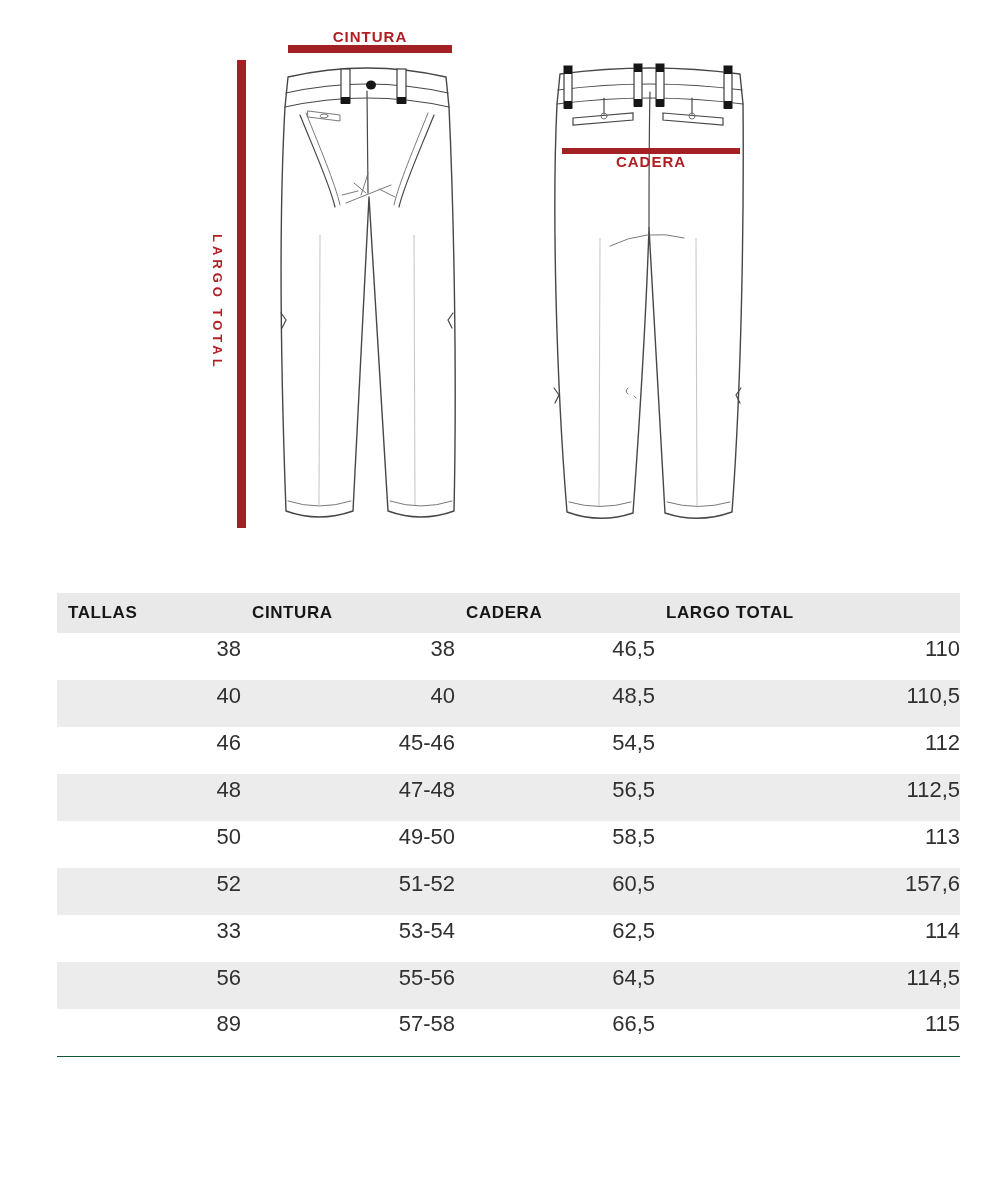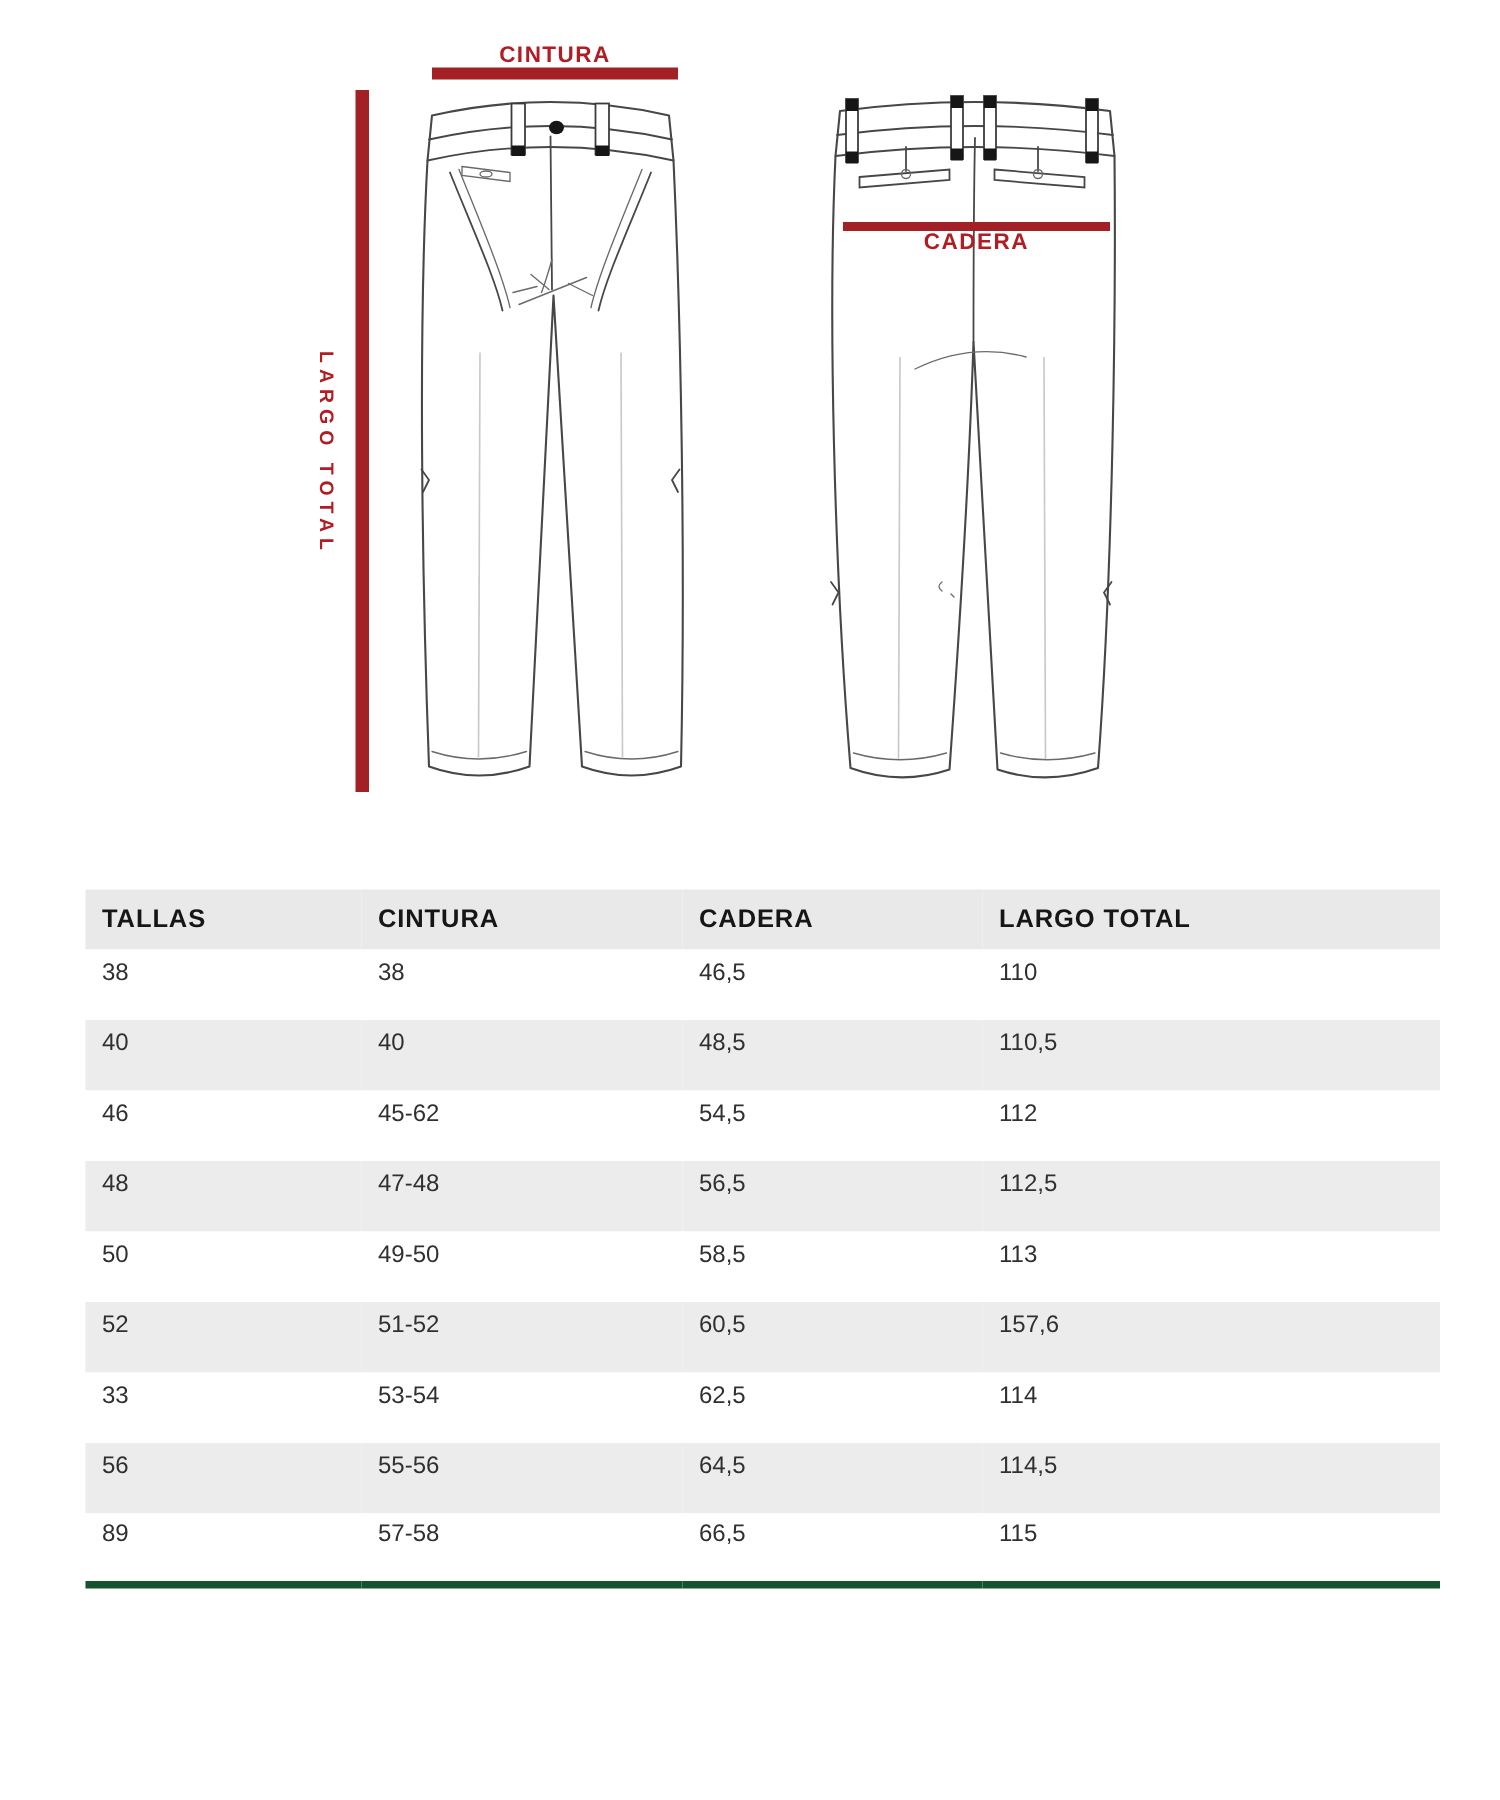--- a/index.html
+++ b/index.html
@@ -53,31 +53,31 @@
   svg .line    { fill: none; stroke: #474747; stroke-width: 1.2; stroke-linecap: round; }
   svg .thin    { fill: none; stroke: #6a6a6a; stroke-width: 0.9; stroke-linecap: round; }
   svg .faint   { fill: none; stroke: #c9c9c9; stroke-width: 1.1; }
   svg .darkfill{ fill: #161616; stroke: none; }
   svg .loop    { fill: #ffffff; stroke: #3c3c3c; stroke-width: 1.2; }
 
   
   .size-table-wrap { position: absolute; left: 57px; top: 593px; width: 903px; }
   table.size-table {
     width: 903px; border-collapse: collapse; table-layout: fixed;
-    border-bottom: 5px solid #14532d;
+    border-bottom: 1px solid #14532d;
   }
   table.size-table thead tr { background: #e9e9e9; height: 40px; }
   table.size-table th {
     text-align: left; font-size: 17px; font-weight: bold; color: #161616;
     letter-spacing: 0.6px; padding: 0 0 0 11px; vertical-align: middle;
   }
   table.size-table tbody tr { height: 47px; background: #ffffff; }
   table.size-table tbody tr:nth-child(even) { background: #ececec; }
   table.size-table td {
-    font-size: 16px; color: #303030; padding: 0 0 16px 11px; vertical-align: middle;
+    font-size: 22px; color: #303030; padding: 0 0 16px 11px; vertical-align: middle; text-align: right;
   }
 </style>
 </head>
 <body>
 
 <div class="page">
 
   <div class="diagram">
 
     <svg class="front-svg" viewBox="0 0 178 478" aria-hidden="true">
@@ -213,21 +213,21 @@
             <td>110</td>
           </tr>
           <tr>
             <td>40</td>
             <td>40</td>
             <td>48,5</td>
             <td>110,5</td>
           </tr>
           <tr>
             <td>46</td>
-            <td>45-62</td>
+            <td>45-46</td>
             <td>54,5</td>
             <td>112</td>
           </tr>
           <tr>
             <td>48</td>
             <td>47-48</td>
             <td>56,5</td>
             <td>112,5</td>
           </tr>
           <tr>

